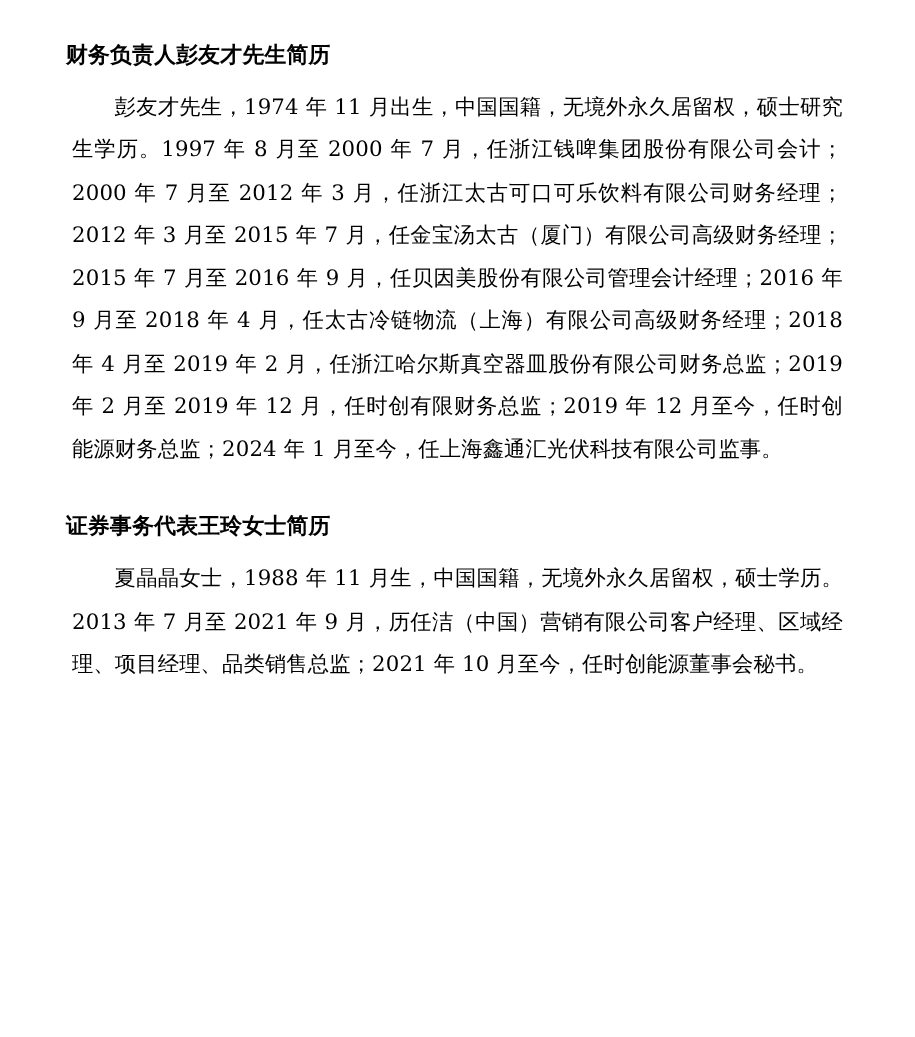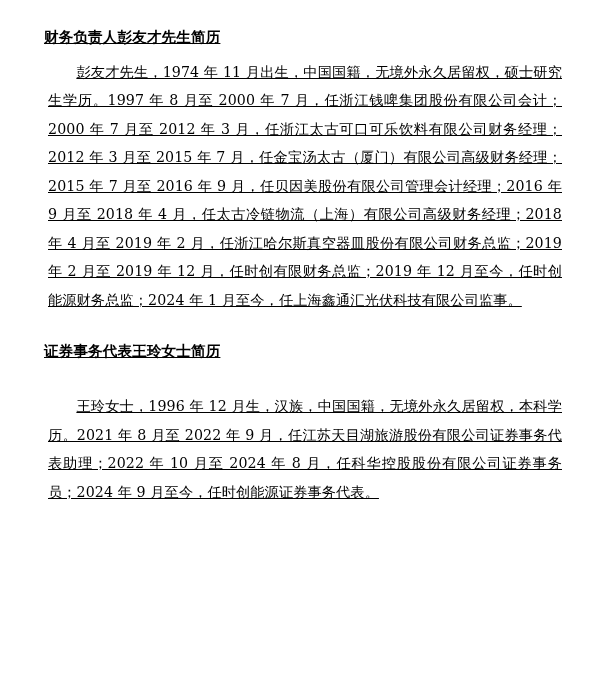--- a/index.html
+++ b/index.html
@@ -13,21 +13,20 @@
     font-family: "DejaVu Serif", "Liberation Serif", serif;
     color: #000000;
     overflow: hidden;
   }
   .page {
     position: relative;
     width: 610px;
     height: 691px;
     box-sizing: border-box;
     padding: 26px 44px 0 44px;
-    text-decoration: underline;
   }
   .section {
     margin: 0;
   }
   .sec-title {
     font-size: 14.5px;
     font-weight: bold;
     line-height: 1.5;
     letter-spacing: 0.2px;
     margin: 0 0 10px 0;
@@ -52,21 +51,21 @@
 
   <div class="section">
     <h2 class="sec-title">财务负责人彭友才先生简历</h2>
     <p class="para">彭友才先生，1974 年 11 月出生，中国国籍，无境外永久居留权，硕士研究生学历。1997 年 8 月至 2000 年 7 月，任浙江钱啤集团股份有限公司会计；2000 年 7 月至 2012 年 3 月，任浙江太古可口可乐饮料有限公司财务经理；2012 年 3 月至 2015 年 7 月，任金宝汤太古（厦门）有限公司高级财务经理；2015 年 7 月至 2016 年 9 月，任贝因美股份有限公司管理会计经理；2016 年 9 月至 2018 年 4 月，任太古冷链物流（上海）有限公司高级财务经理；2018 年 4 月至 2019 年 2 月，任浙江哈尔斯真空器皿股份有限公司财务总监；2019 年 2 月至 2019 年 12 月，任时创有限财务总监；2019 年 12 月至今，任时创能源财务总监；2024 年 1 月至今，任上海鑫通汇光伏科技有限公司监事。</p>
   </div>
 
   <div class="gap-a"></div>
 
   <div class="section">
     <h2 class="sec-title">证券事务代表王玲女士简历</h2>
+    <p class="para">夏晶晶女士，1988 年 11 月生，中国国籍，无境外永久居留权，硕士学历。2013 年 7 月至 2021 年 9 月，历任洁（中国）营销有限公司客户经理、区域经理、项目经理、品类销售总监；2021 年 10 月至今，任时创能源董事会秘书。</p>
   </div>
 
   <div class="gap-b"></div>
 
   <div class="section">
-    <p class="para">王玲女士，1996 年 12 月生，汉族，中国国籍，无境外永久居留权，本科学历。2021 年 8 月至 2022 年 9 月，任江苏天目湖旅游股份有限公司证券事务代表助理；2022 年 10 月至 2024 年 8 月，任科华控股股份有限公司证券事务员；2024 年 9 月至今，任时创能源证券事务代表。</p>
   </div>
 
 </div>
 
 </body></html>

